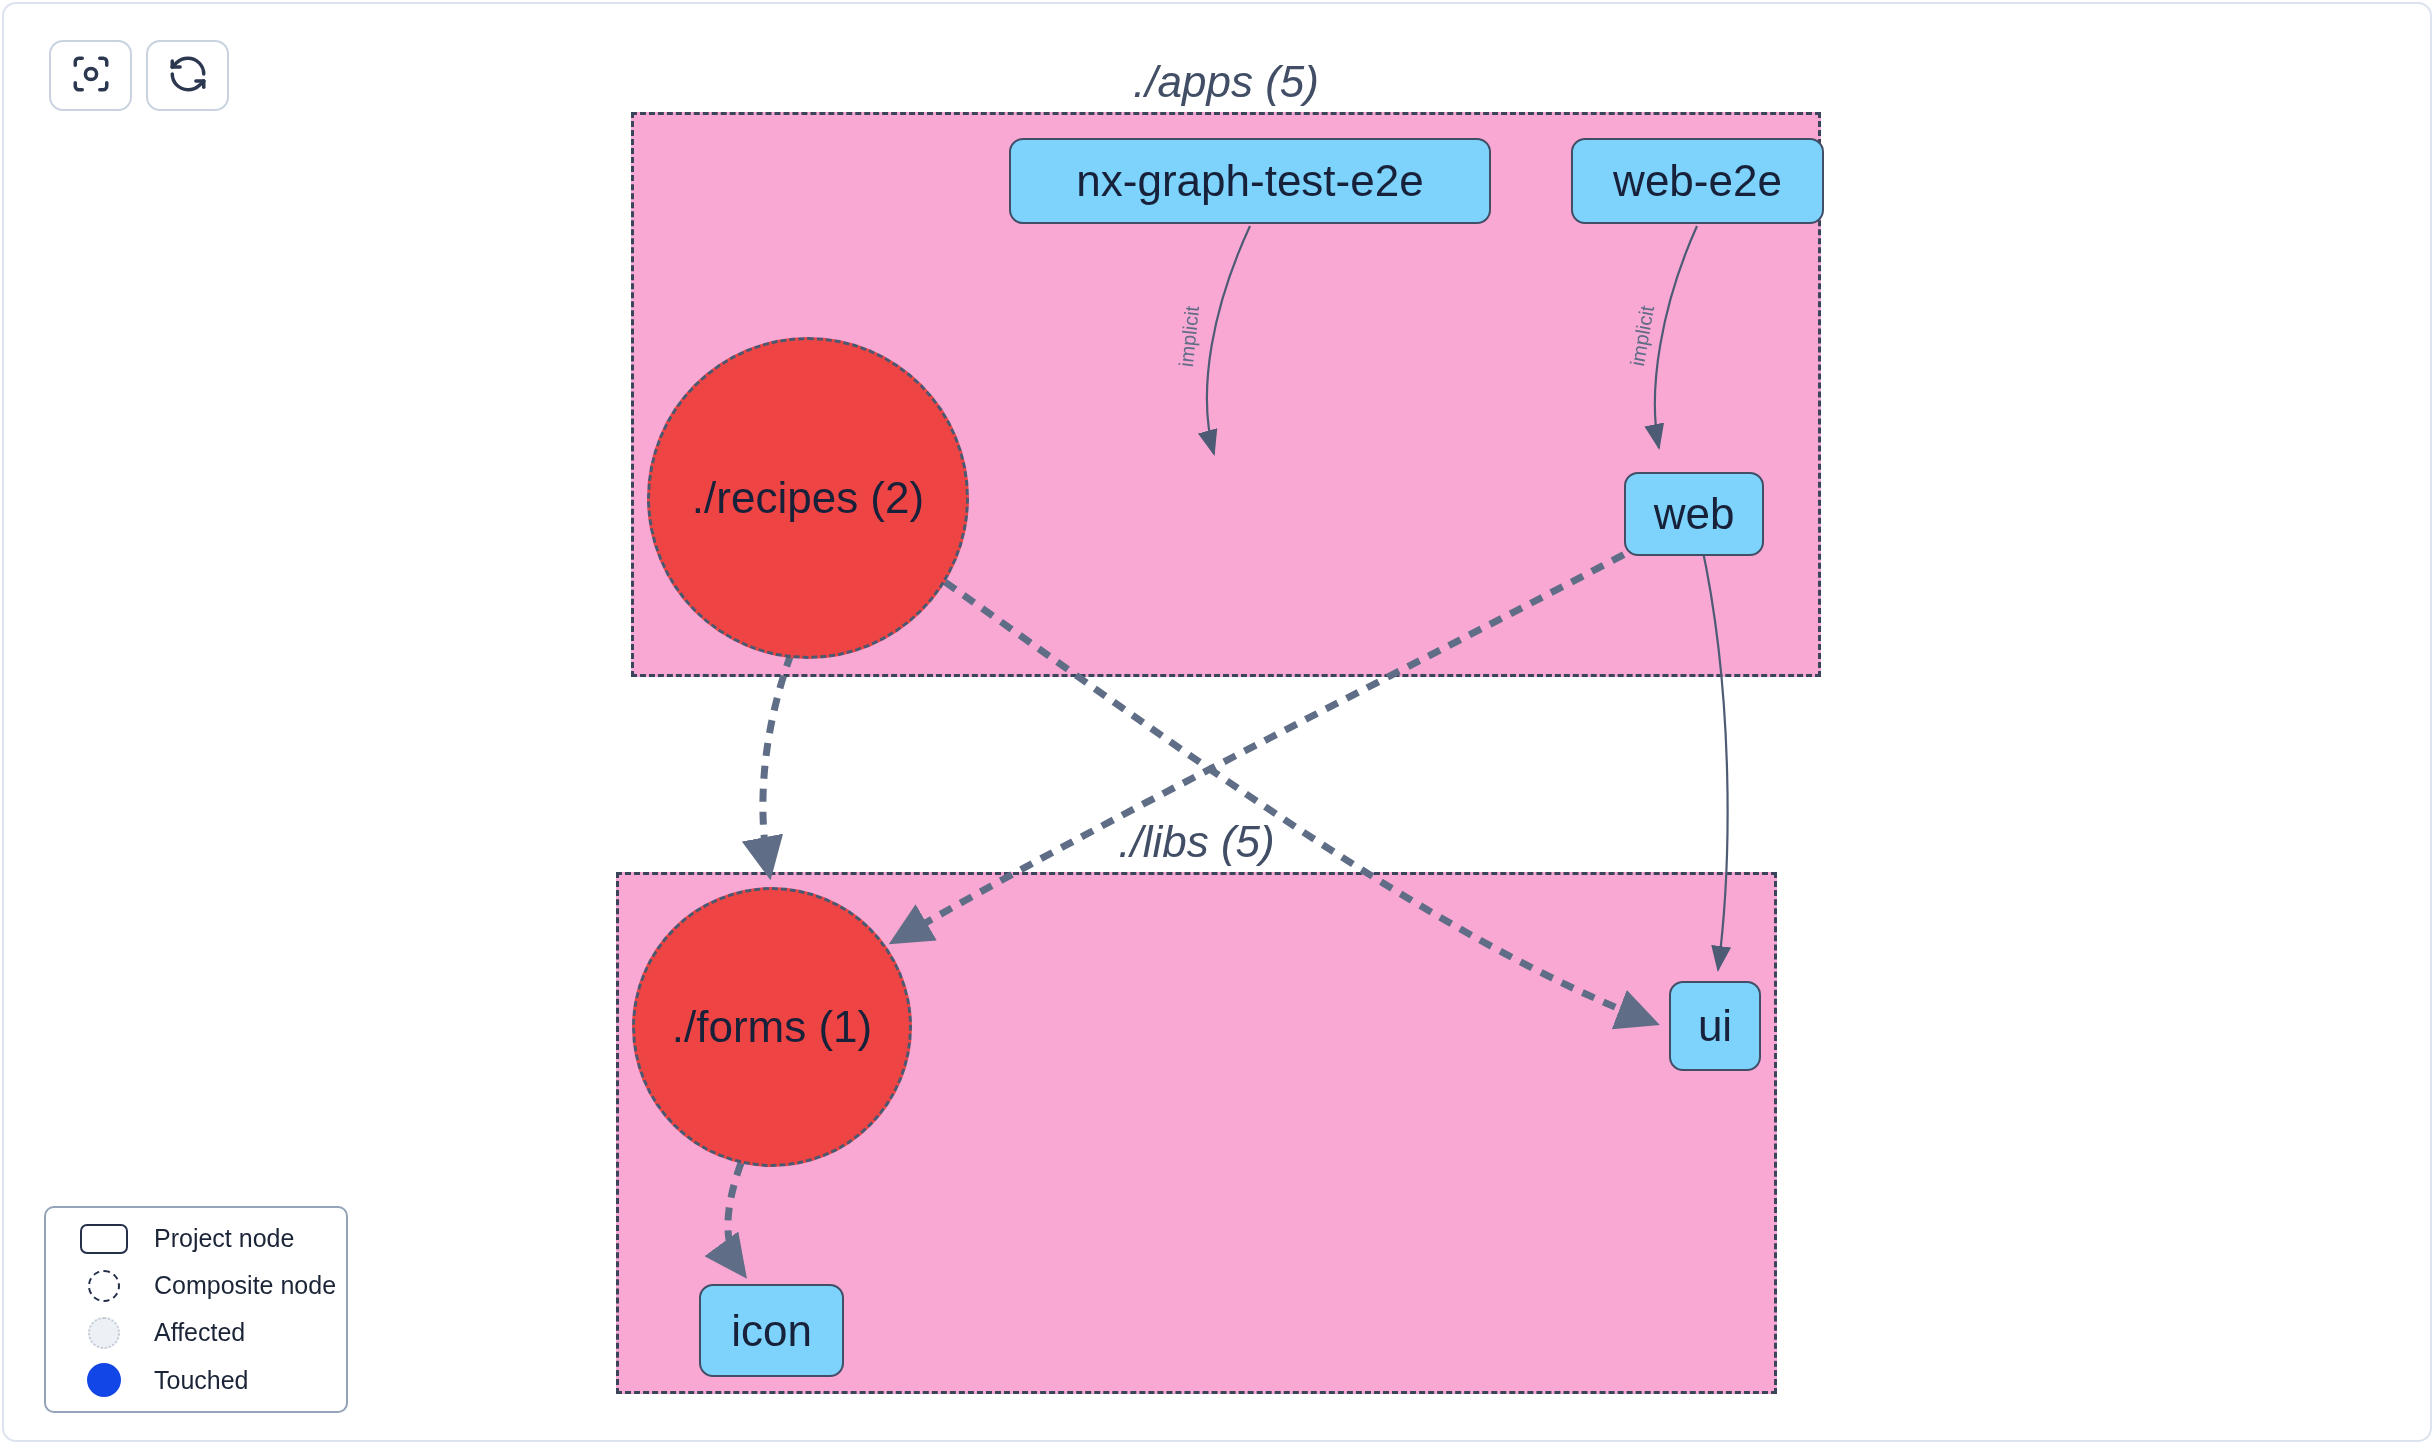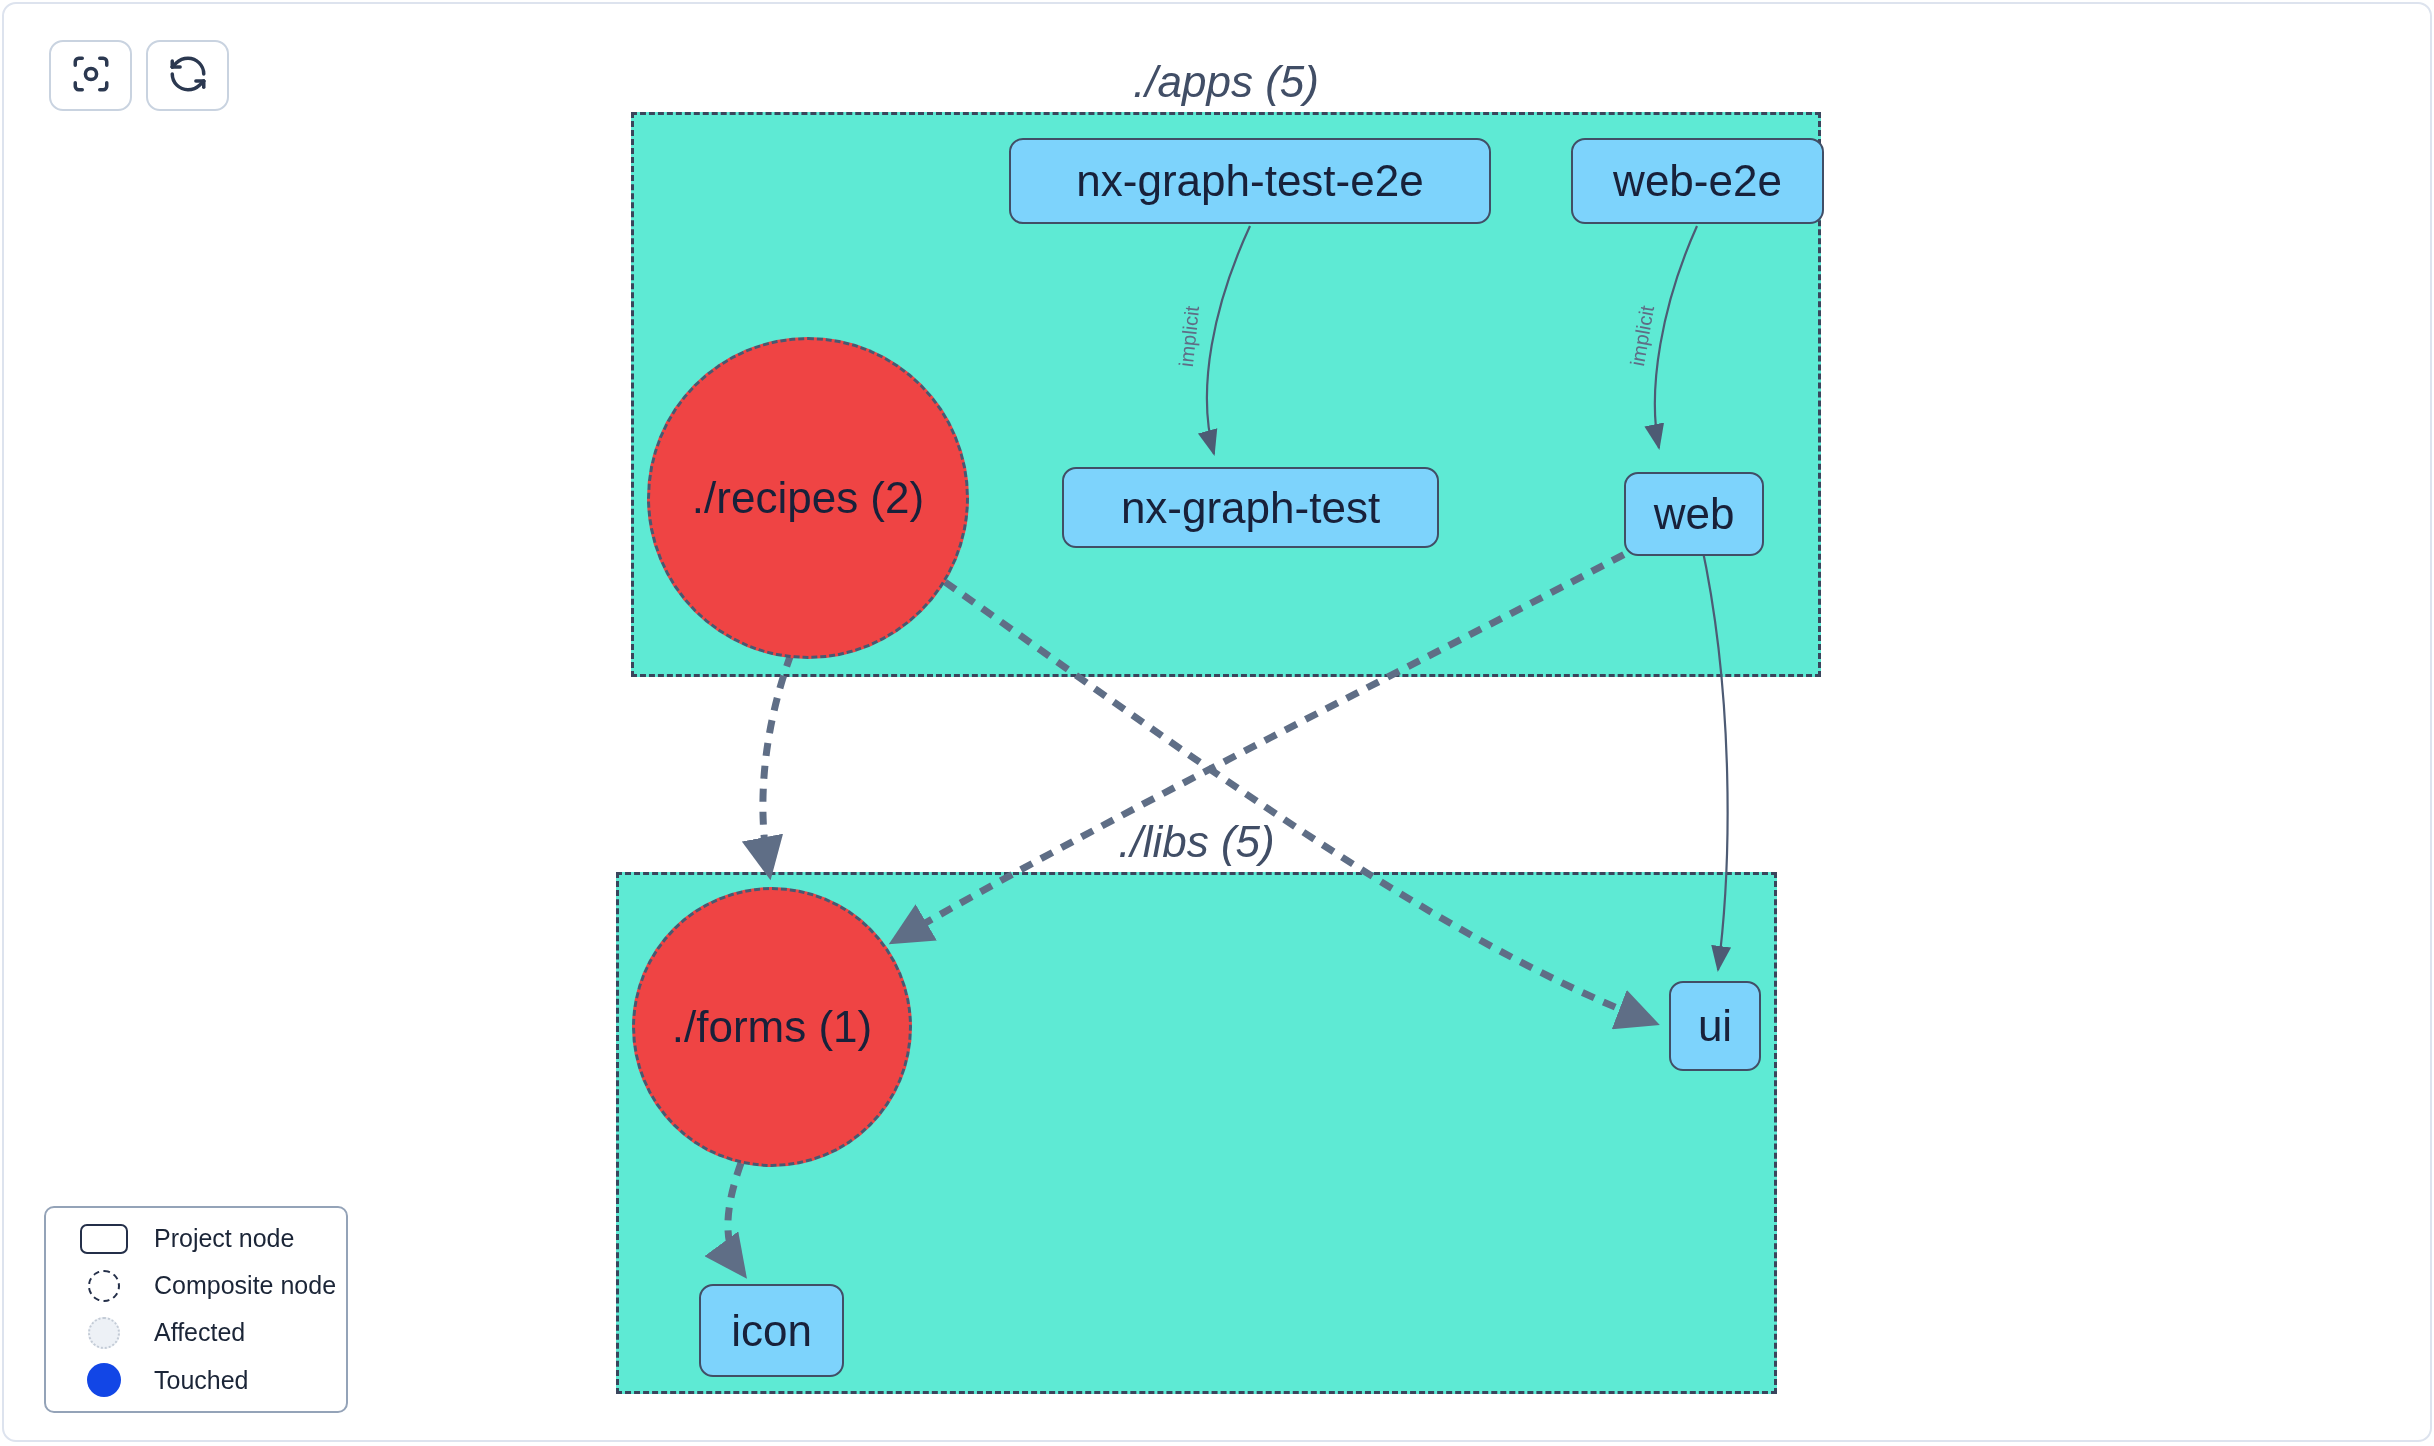--- a/index.html
+++ b/index.html
@@ -11,21 +11,21 @@
   
   .toolbar { position: absolute; left: 45px; top: 36px; display: flex; gap: 14px; z-index: 30; }
   .tool-btn {
     width: 83px; height: 71px; background: #ffffff; border: 2px solid #c9d3e0;
     border-radius: 14px; display: flex; align-items: center; justify-content: center; cursor: pointer;
   }
   .tool-btn svg { width: 42px; height: 42px; stroke: #2b3850; stroke-width: 2; fill: none;
                   stroke-linecap: round; stroke-linejoin: round; }
   
   .group {
-    position: absolute; background: #5eead4; border: 3px dashed #3a455c; z-index: 1; font-style: italic;
+    position: absolute; background: #f9a8d4; border: 3px dashed #3a455c; z-index: 1; font-style: italic;
   }
   .group-apps { left: 627px; top: 108px; width: 1190px; height: 565px; }
   .group-libs { left: 612px; top: 868px; width: 1161px; height: 522px; }
   .group-label {
     position: absolute; left: 0; right: 0; top: -58px; text-align: center;
     font-size: 44px; color: #414e66; z-index: 2; white-space: nowrap;
   }
   
   .edges { position: absolute; left: 0; top: 0; width: 2434px; height: 1446px; z-index: 5; pointer-events: none; }
   .edge-thin  { stroke: #4d5b74; stroke-width: 2.2; fill: none; }
@@ -121,21 +121,20 @@
     <path class="edge-thick" d="M 941 578 C 1170 740, 1430 935, 1648 1018" marker-end="url(#arrow-thick)"></path>
     <path class="edge-thick" d="M 1640 540 C 1390 672, 1090 820, 892 936" marker-end="url(#arrow-thick)"></path>
     <path class="edge-thick" d="M 737 1159 C 723 1198, 716 1238, 738 1268" marker-end="url(#arrow-thick)"></path>
 
     <text class="edge-label" x="1192" y="333" text-anchor="middle" transform="rotate(-84 1192 333)">implicit</text>
     <text class="edge-label" x="1645" y="333" text-anchor="middle" transform="rotate(-80 1645 333)">implicit</text>
   </svg>
 
   <div class="node n-nx-graph-test-e2e">nx-graph-test-e2e</div>
   <div class="node n-web-e2e">web-e2e</div>
-  <div class="node n-nx-graph-test">nx-graph-test</div>
   <div class="node n-web">web</div>
   <div class="node n-ui">ui</div>
   <div class="node n-icon">icon</div>
   <div class="composite c-recipes">./recipes (2)</div>
   <div class="composite c-forms">./forms (1)</div>
 
   <div class="legend">
     <div class="legend-row">
       <span class="legend-swatch-wrap">
           <span class="sw-project"></span>

